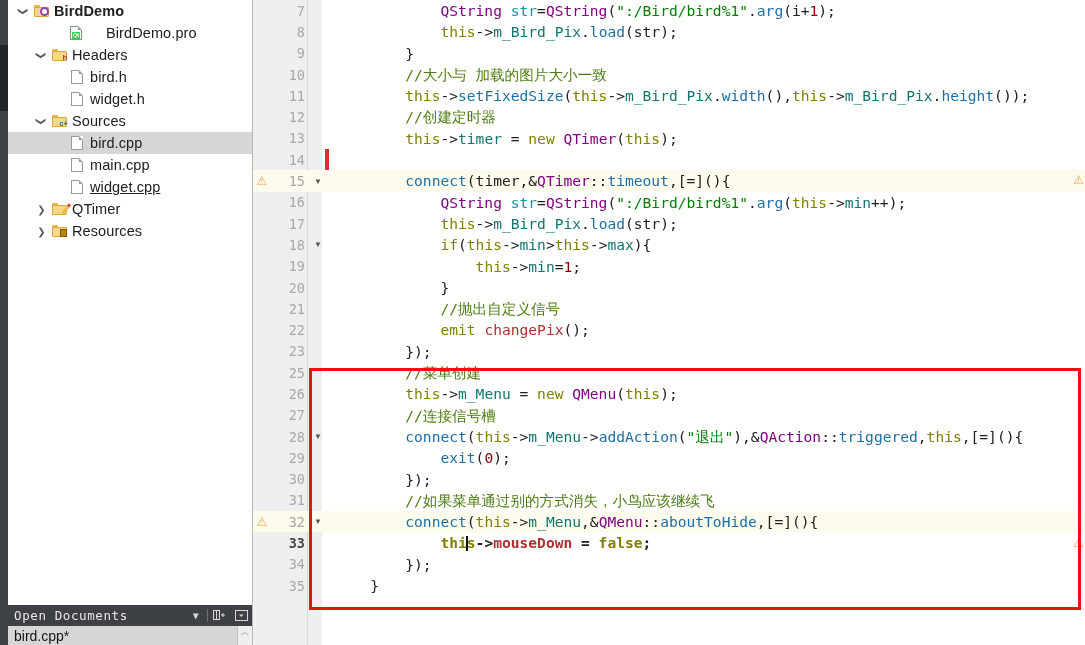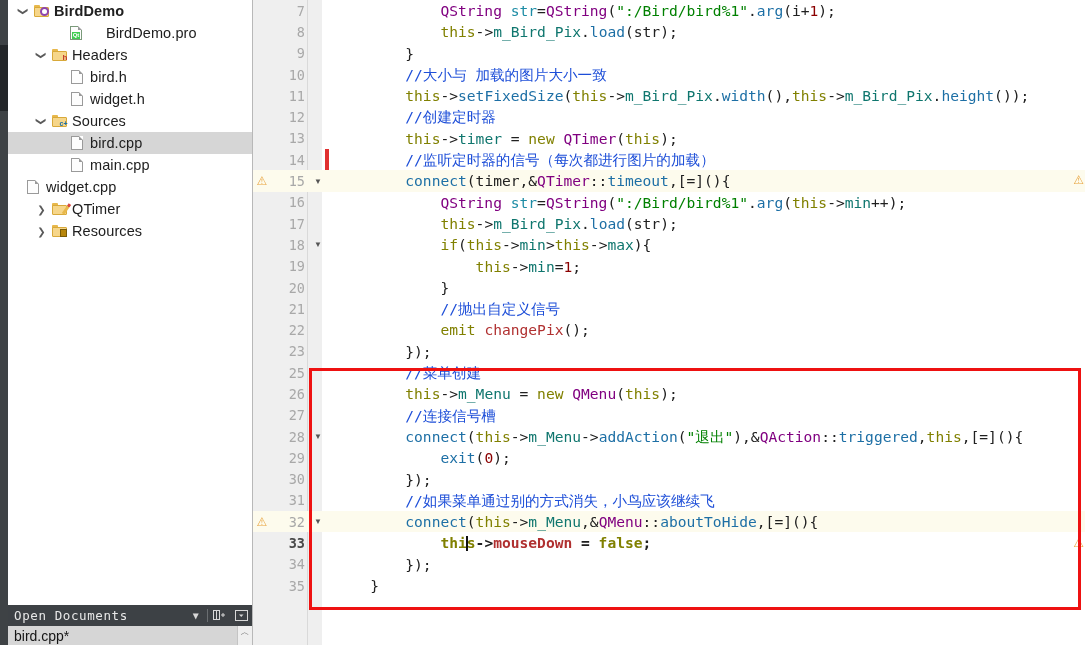--- a/index.html
+++ b/index.html
@@ -68,21 +68,21 @@
   .foldbg{position:absolute;left:55px;top:0;width:14px;height:100%;background:#efefef;}
   .codetext{
     flex:1 1 auto;padding-left:6px;white-space:pre;
     font-family:"DejaVu Sans Mono","Liberation Mono",monospace;font-size:14.6px;line-height:21.3px;
     color:#202020;letter-spacing:0px;
   }
   .row.warn{background:#fdfbed;}
   .row.cur .codetext{font-weight:bold;}
 
   
-  .t-cmt{color:#1d4ed8;}
+  .t-cmt{color:#4d7c0f;}
   .t-kw{color:#808000;}
   .t-typ{color:#800080;}
   .t-fn{color:#1d6fa5;}
   .t-var{color:#1d8ca5;}
   .t-mem{color:#0f766e;}
   .t-str{color:#008000;}
   .t-num{color:#8b0000;}
   .t-fld{color:#b03030;}
   .t-pln{color:#202020;}
 
@@ -170,21 +170,21 @@
           </span>
           <span class="lbl">bird.cpp</span>
         </div>
         <div class="node" style="padding-left: 44px;">
           <span class="arrow"></span>
           <span class="ico">
             <span class="doc"></span>
           </span>
           <span class="lbl">main.cpp</span>
         </div>
-        <div class="node" style="">
+        <div class="node" style="padding-left: 44px; text-decoration: underline;">
           <span class="arrow"></span>
           <span class="ico">
             <span class="doc"></span>
           </span>
           <span class="lbl">widget.cpp</span>
         </div>
         <div class="node" style="padding-left: 26px;">
           <span class="arrow" style="transform: none; font-size: 10px;">❯</span>
           <span class="ico">
             <span class="folder">
@@ -288,21 +288,21 @@
           <span class="lineno">13</span>
           <span class="fold"></span>
           <span class="modbar"></span>
           <span class="codetext"><span class="t-pln">        </span><span class="t-kw">this</span><span class="t-pln">-&gt;</span><span class="t-mem">timer</span><span class="t-pln"> = </span><span class="t-kw">new</span><span class="t-pln"> </span><span class="t-typ">QTimer</span><span class="t-pln">(</span><span class="t-kw">this</span><span class="t-pln">);</span></span>
         </div>
         <div class="row">
           <span class="marker"></span>
           <span class="lineno">14</span>
           <span class="fold"></span>
           <span class="modbar" style="background: rgb(224, 48, 48);"></span>
-          <span class="codetext"><span class="t-pln">        </span><span class="t-cmt">//监听定时器的信号（每次都进行图片的加载）</span></span>
+          <span class="codetext"><span class="t-pln">        </span></span>
         </div>
         <div class="row warn">
           <span class="marker">⚠</span>
           <span class="lineno">15</span>
           <span class="fold">▼</span>
           <span class="modbar"></span>
           <span class="codetext"><span class="t-pln">        </span><span class="t-fn">connect</span><span class="t-pln">(timer,&amp;</span><span class="t-typ">QTimer</span><span class="t-pln">::</span><span class="t-fn">timeout</span><span class="t-pln">,[=](){</span></span>
         </div>
         <div class="row">
           <span class="marker"></span>

